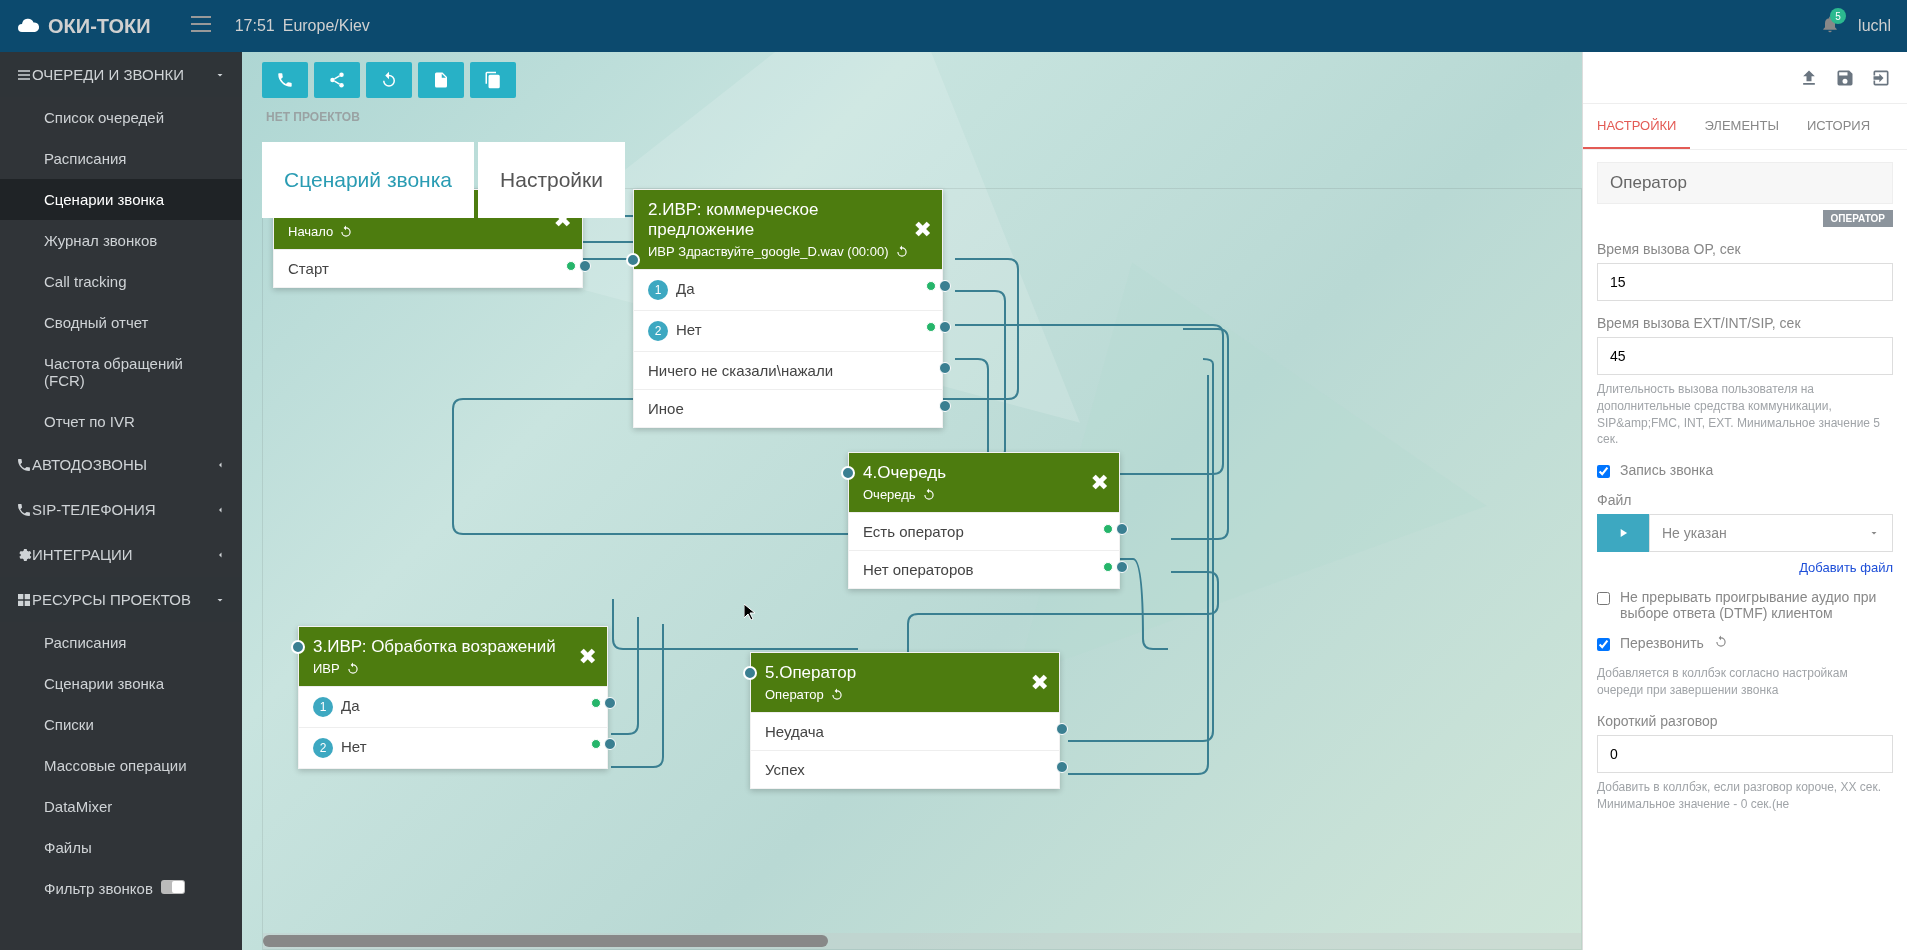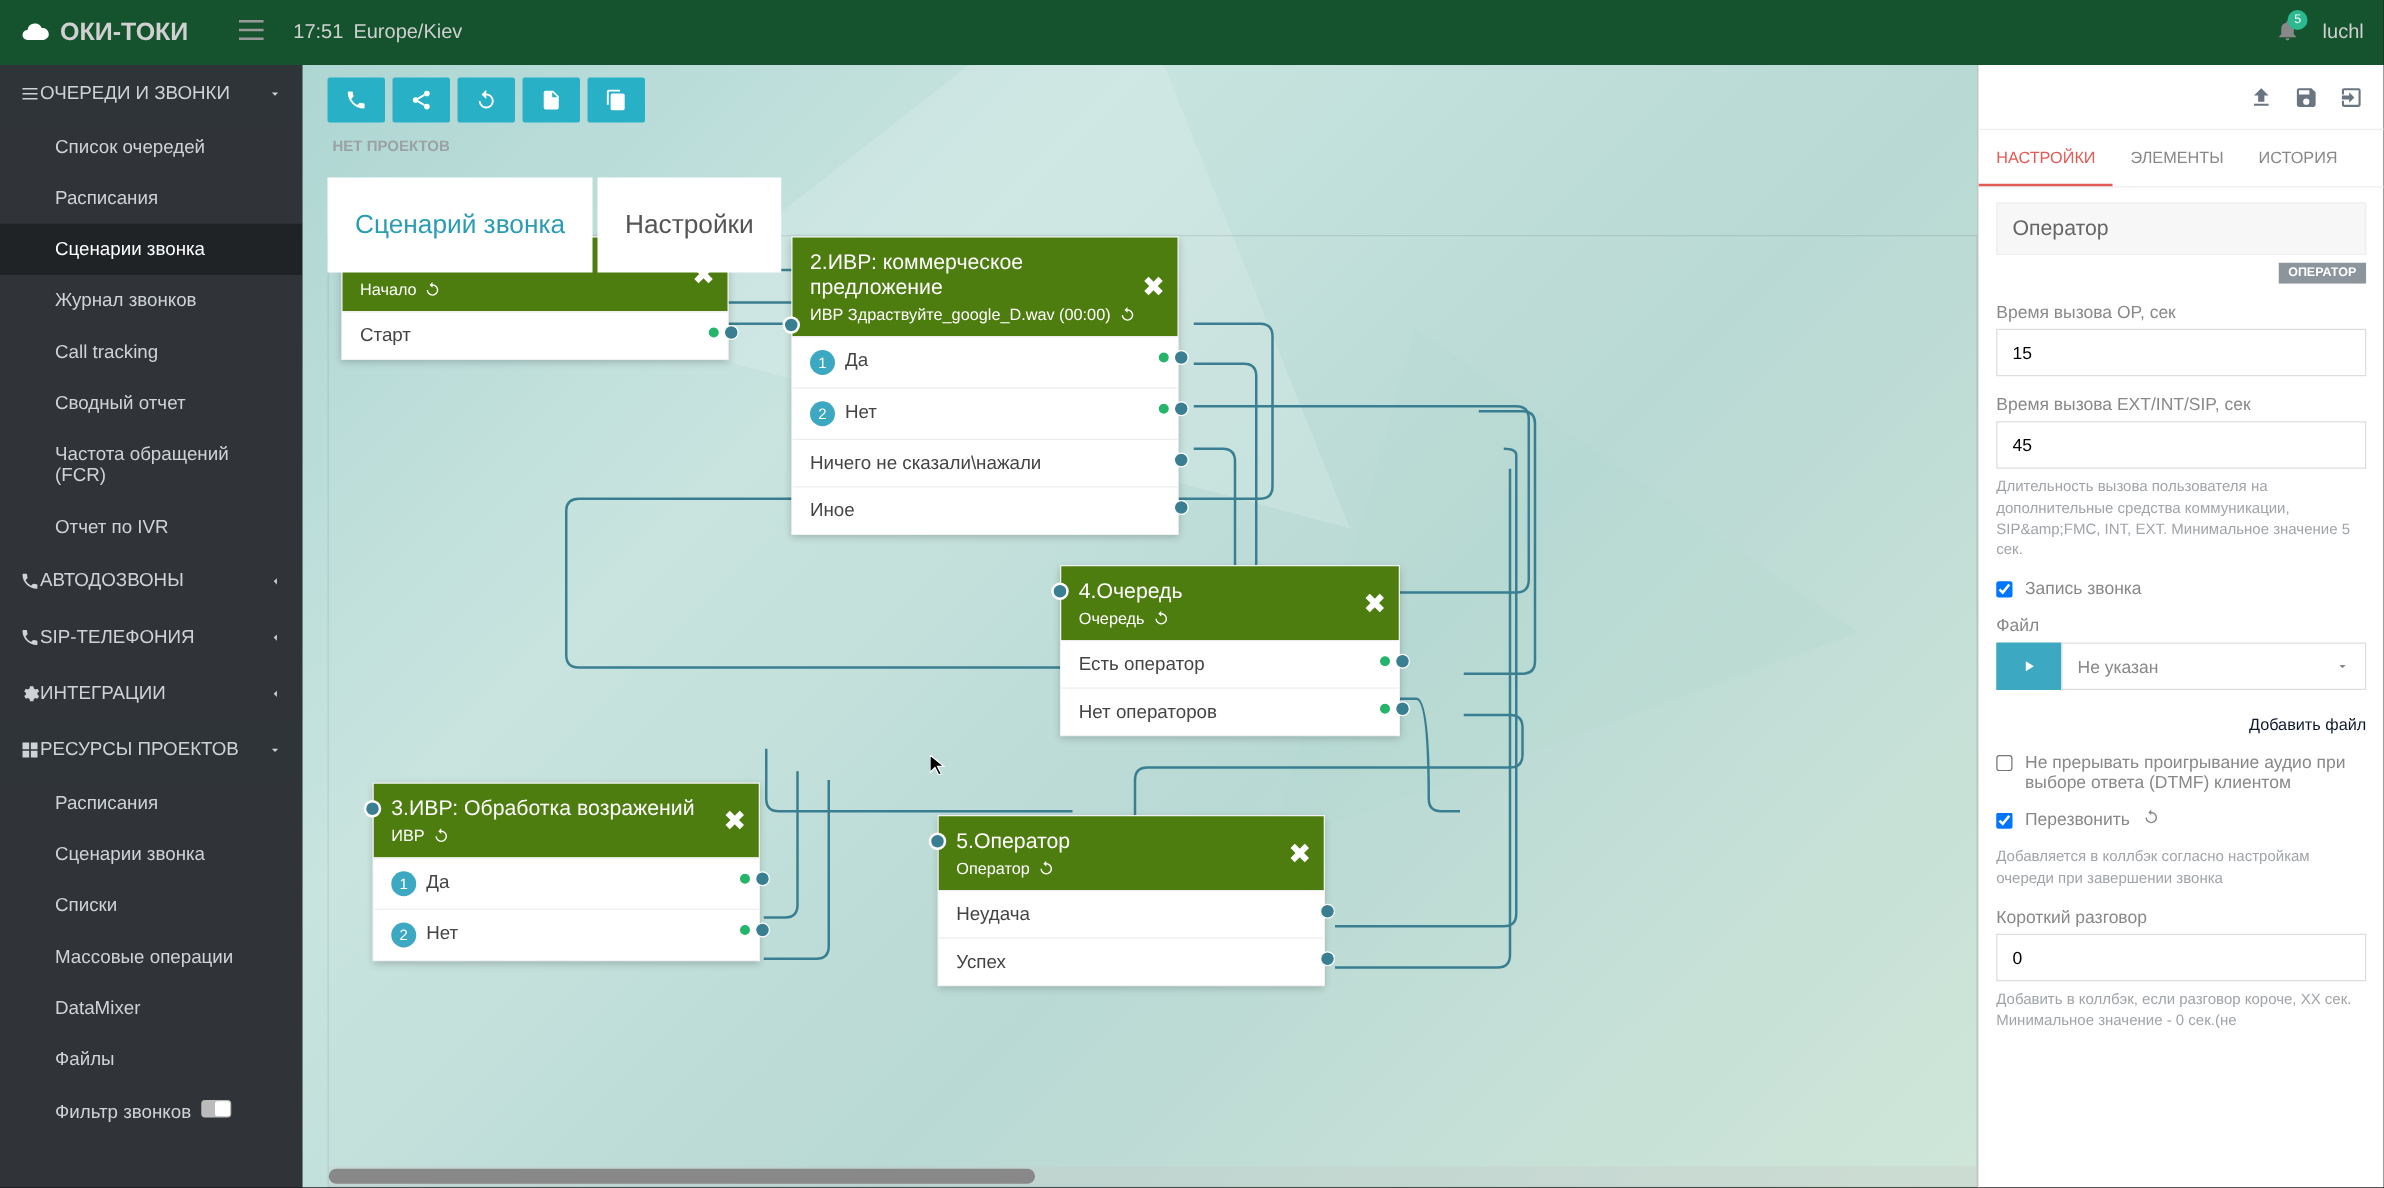--- a/index.html
+++ b/index.html
@@ -1,18 +1,18 @@
 <!DOCTYPE html>
 <html><head>
 <meta charset="utf-8">
 <style>
 * { box-sizing: border-box; margin: 0; padding: 0; font-family: Arial, sans-serif; }
 body { background: #1a1a1a; overflow: hidden; }
 .app { display: flex; flex-direction: column; height: 950px; width: 1907px; }
-.topbar { height: 52px; background: #14532d; display: flex; align-items: center; padding: 0 16px; color: #d0d0d0; }
+.topbar { height: 52px; background: #0c4a6e; display: flex; align-items: center; padding: 0 16px; color: #d0d0d0; }
 .logo { display: flex; align-items: center; gap: 8px; font-size: 20px; font-weight: bold; }
 .logo-icon { width: 24px; height: 24px; fill: #fff; }
 .menu-btn { margin-left: 40px; cursor: pointer; }
 .time { margin-left: 24px; font-size: 16px; color: #d0d0d0; }
 .tz { margin-left: 8px; font-size: 16px; color: #d0d0d0; text-align: right; }
 .topbar-right { margin-left: auto; display: flex; align-items: center; gap: 18px; }
 .bell-wrap { position: relative; }
 .bell-badge { position: absolute; top: -6px; right: -6px; background: #2cb98f; color: #fff; font-size: 10px; width: 16px; height: 16px; border-radius: 50%; display: flex; align-items: center; justify-content: center; }
 .main { display: flex; flex: 1; min-height: 0; }
 .sidebar { width: 242px; background: #303438; color: #cfd3d6; display: flex; flex-direction: column; overflow: hidden; }
@@ -60,21 +60,21 @@
 .rp-field-title { background:#f7f7f7; padding:10px 12px; font-size:17px; color:#666; margin-bottom:6px; border:1px solid #eee; }
 .rp-badge { float:right; background:#8c949c; color:#fff; font-size:10px; padding:3px 8px; font-weight:bold; }
 .rp-label { font-size:14px; color:#888; margin:14px 0 6px; }
 .rp-input { width:100%; padding:10px 12px; border:1px solid #ddd; font-size:14px; }
 .rp-help { font-size:12px; color:#a0a4a8; margin-top:6px; line-height:1.4; }
 .rp-check { display:flex; align-items:flex-start; gap:10px; margin:14px 0; color:#888; }
 .rp-check input { margin-top:3px; }
 .rp-file-row { display:flex; margin-top:6px; }
 .rp-play { width:52px; background:#3da8c1; display:flex; align-items:center; justify-content:center; cursor:pointer; }
 .rp-select { flex:1; padding:10px 12px; border:1px solid #ddd; font-size:14px; color:#888; display:flex; justify-content:space-between; align-items:center; cursor:pointer; }
-.rp-link { text-align:right; color:#0f172a; font-size:13px; margin-top:20px; cursor:pointer; }
+.rp-link { text-align:right; color:#1d4ed8; font-size:13px; margin-top:8px; cursor:pointer; }
 .refresh-icon { display:inline-block; width:14px; height:14px; }
 </style>
 </head>
 <body>
 
 <div class="app">
   <div class="topbar">
     <div class="logo">
       <svg class="logo-icon" viewBox="0 0 24 24">
           <path d="M19 18H6a4 4 0 010-8 6 6 0 0111.5-1.5A4.5 4.5 0 0119 18z"></path>

